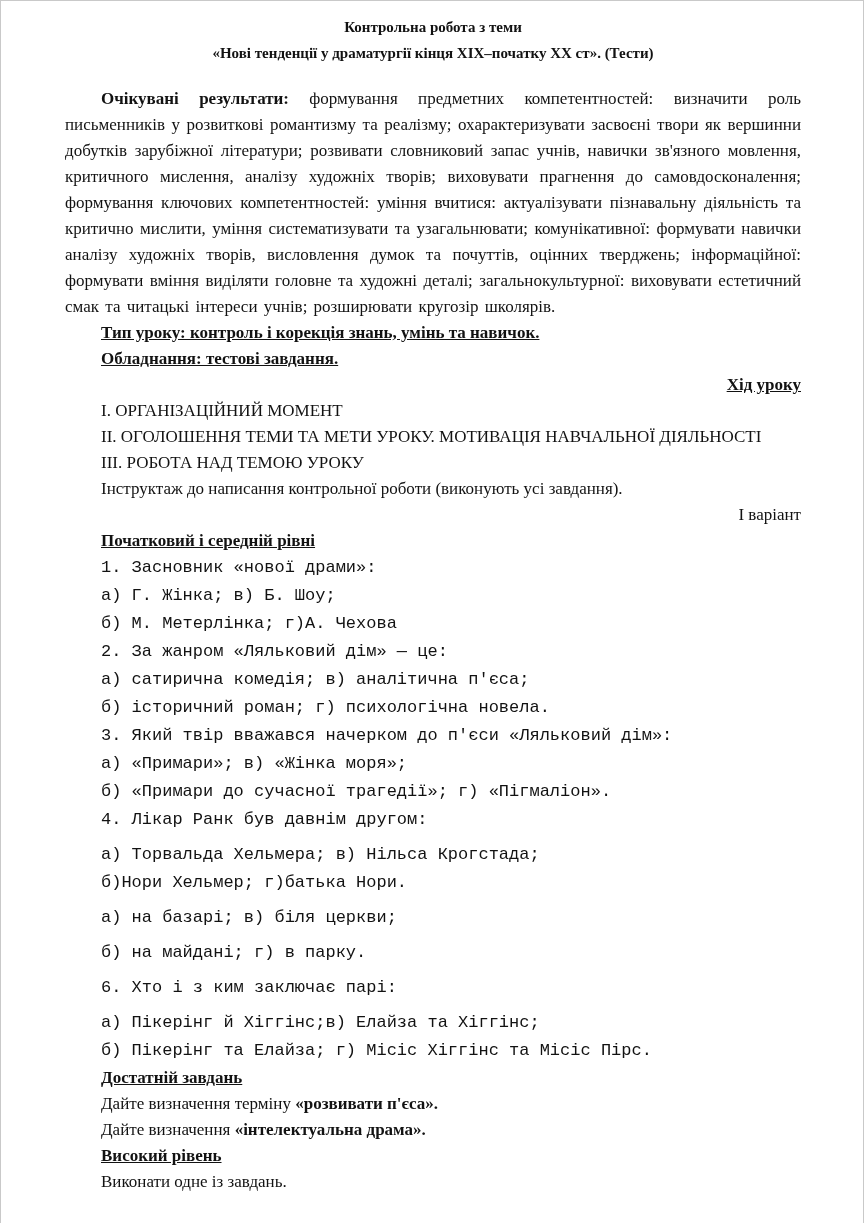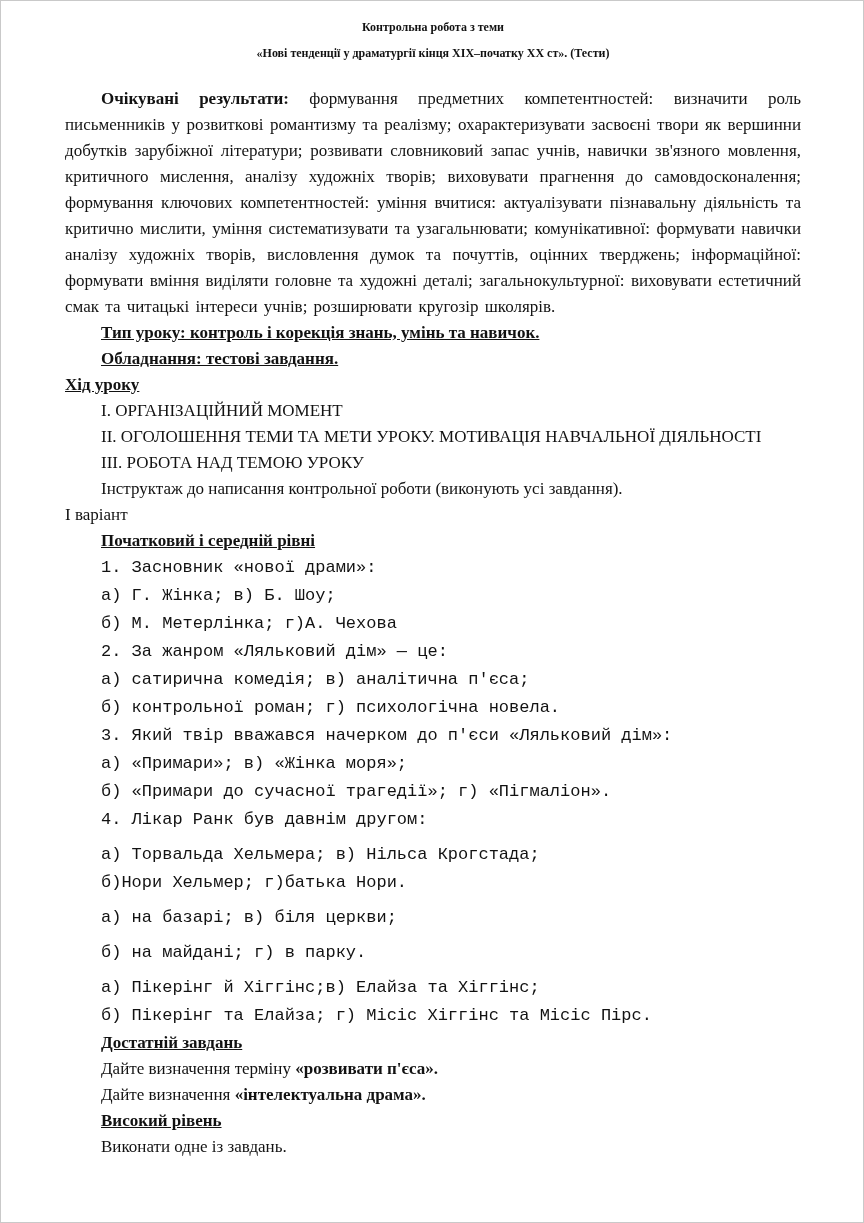--- a/index.html
+++ b/index.html
@@ -9,36 +9,36 @@
     box-sizing: border-box;
     padding: 13px 62px 36px 64px;
     background: #ffffff;
     border: 1px solid #c9c9c9;
     font-family: "Liberation Serif", "DejaVu Serif", serif;
     font-size: 17px;
     line-height: 26px;
     color: #121212;
   }
   p { margin: 0; }
-  .center  { text-align: left; }
+  .center  { text-align: right; }
   .bold    { font-weight: bold; text-decoration: underline; }
   .justify { text-align: justify; }
   .indent  { text-indent: 36px; }
   .title   { text-align: center; font-weight: bold; margin: 0 0 20px 0; }
   .tline   { display: block; }
   .para-main { word-spacing: 2px; }
   .q  { line-height: 28px; font-family: Liberation Mono, monospace; }
   .sp { padding-top: 7px; }
 </style>
 </head>
 <body>
 
 <div class="page">
 
-  <h1 class="title" style="font-size:12px;">
+  <h1 class="title" style="font-size:15px;">
     <span class="tline">Контрольна робота з теми</span>
     <span class="tline">«Нові тенденції у драматургії кінця XIX–початку XX ст». (Тести)</span>
   </h1>
 
   <p class="indent justify para-main"><b>Очікувані результати:</b><span> формування предметних компетентностей: визначити роль письменників у розвиткові  романтизму та реалізму; охарактеризувати засвоєні твори як вершинни добутків зарубіжної літератури; розвивати словниковий запас учнів, навички зв'язного мовлення, критичного мислення, аналізу художніх творів; виховувати прагнення до самовдосконалення; формування ключових компетентностей: уміння вчитися: актуалізувати пізнавальну діяльність та критично мислити, уміння систематизувати та узагальнювати; комунікативної: формувати навички аналізу художніх творів, висловлення думок та почуттів, оцінних тверджень; інформаційної: формувати вміння виділяти головне та художні деталі; загальнокультурної: виховувати естетичний смак та читацькі інтереси учнів; розширювати кругозір школярів.</span></p>
 
   <p class="indent bold">Тип уроку: контроль і корекція знань, умінь та навичок.</p>
   <p class="indent bold">Обладнання: тестові завдання.</p>
 
   <p class="center bold">Хід уроку</p>
@@ -50,29 +50,30 @@
 
   <p class="center">І варіант</p>
 
   <p class="indent bold">Початковий і середній рівні</p>
 
   <p class="indent q">1. Засновник «нової драми»:</p>
   <p class="indent q">а) Г. Жінка; в) Б. Шоу;</p>
   <p class="indent q">б) М. Метерлінка; г)А. Чехова</p>
   <p class="indent q">2. За жанром «Ляльковий дім» — це:</p>
   <p class="indent q">а) сатирична комедія; в) аналітична п'єса;</p>
-  <p class="indent q">б) контрольної роман; г) психологічна новела.</p>
+  <p class="indent q">б) історичний роман; г) психологічна новела.</p>
   <p class="indent q">3. Який твір вважався начерком до п'єси «Ляльковий дім»:</p>
   <p class="indent q">а) «Примари»; в) «Жінка моря»;</p>
   <p class="indent q">б) «Примари до сучасної трагедії»; г) «Пігмаліон».</p>
   <p class="indent q">4. Лікар Ранк був давнім другом:</p>
   <p class="indent q sp">а) Торвальда Хельмера; в) Нільса Крогстада;</p>
   <p class="indent q">б)Нори Хельмер; г)батька Нори.</p>
   <p class="indent q sp">а) на базарі; в) біля церкви;</p>
   <p class="indent q sp">б) на майдані; г) в парку.</p>
+  <p class="indent q sp">6. Хто і з ким заключає парі:</p>
   <p class="indent q sp">а) Пікерінг й Хіггінс;в) Елайза та Хіггінс;</p>
   <p class="indent q">б) Пікерінг та Елайза; г) Місіс Хіггінс та Місіс Пірс.</p>
 
   <p class="indent bold">Достатній завдань</p>
   <p class="indent"><span>Дайте визначення терміну </span><b>«розвивати п'єса».</b></p>
   <p class="indent"><span>Дайте визначення </span><b>«інтелектуальна драма».</b></p>
 
   <p class="indent bold">Високий рівень</p>
   <p class="indent">Виконати одне із завдань.</p>
 

